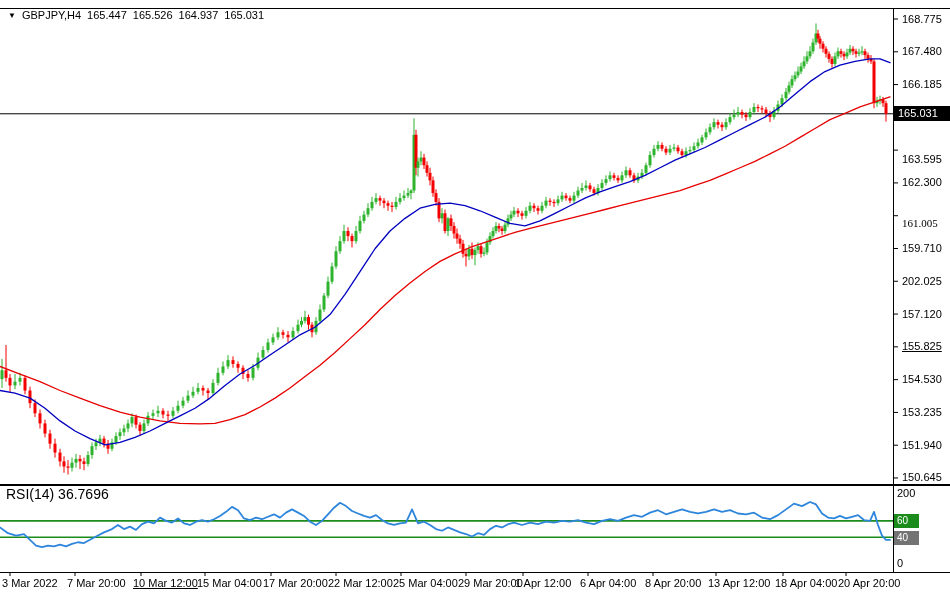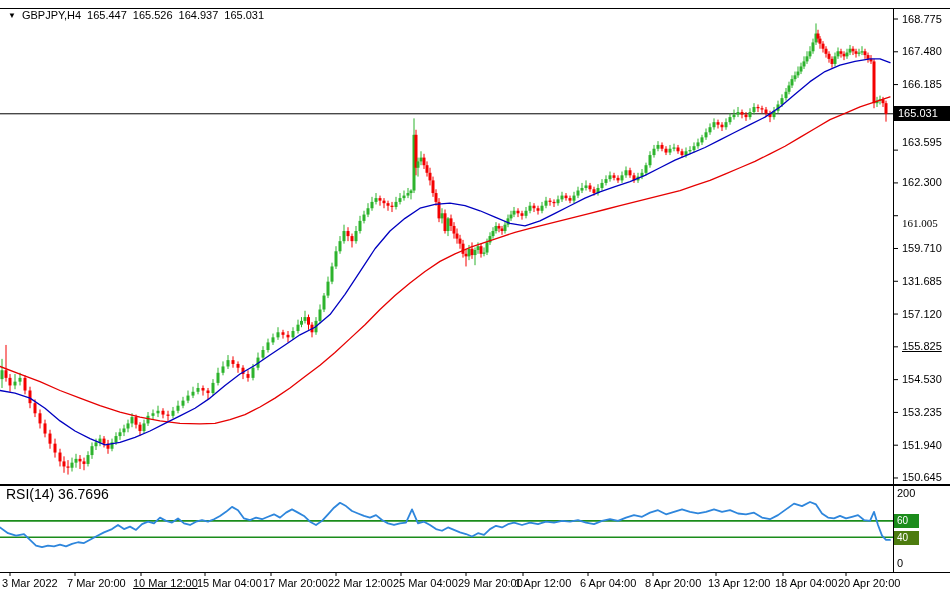--- a/index.html
+++ b/index.html
@@ -537,25 +537,25 @@
     <span class="seg">165.526</span>
     <span class="seg">164.937</span>
     <span class="seg">165.031</span>
   </div>
 
   <div id="price-labels">
       <div class="plabel" style="top: 12.5px;">168.775</div>
       <div class="plabel" style="top: 45.2842px;">167.480</div>
       <div class="plabel" style="top: 78.0684px;">166.185</div>
       <div class="plabel" style="top: 110.853px;">164.890</div>
-      <div class="plabel" style="top: 136px;">163.595</div>
+      <div class="plabel" style="top: 153px;">163.595</div>
       <div class="plabel" style="top: 176.421px;">162.300</div>
       <div class="plabel" style="top: 217px; font-family: Liberation Serif, serif;">161.005</div>
       <div class="plabel" style="top: 241.99px;">159.710</div>
-      <div class="plabel" style="top: 274.774px;">131.685</div>
+      <div class="plabel" style="top: 274.774px;">202.025</div>
       <div class="plabel" style="top: 307.558px;">157.120</div>
       <div class="plabel" style="top: 340.342px; text-decoration: underline;">155.825</div>
       <div class="plabel" style="top: 373.126px;">154.530</div>
       <div class="plabel" style="top: 405.911px;">153.235</div>
       <div class="plabel" style="top: 438.695px;">151.940</div>
       <div class="plabel" style="top: 471.479px;">150.645</div>
     </div>
   <div id="time-labels">
       <div class="tlabel" style="left: 2px;">3 Mar 2022</div>
       <div class="tlabel" style="left: 67px;">7 Mar 20:00</div>
@@ -572,14 +572,14 @@
       <div class="tlabel" style="left: 775px;">18 Apr 04:00</div>
       <div class="tlabel" style="left: 838px;">20 Apr 20:00</div>
     </div>
 
   <div id="price-tag" style="background: rgb(0, 0, 0);">165.031</div>
 
   <div id="rsi-label">RSI(14) 36.7696</div>
   <div id="rsi-100" class="rsi-scale">200</div>
   <div id="rsi-0" class="rsi-scale">0</div>
   <div id="rsi-tag-60" class="rsi-tag" style="background: rgb(27, 140, 27);">60</div>
-  <div id="rsi-tag-40" class="rsi-tag" style="background: #4d7c0f;">40</div>
+  <div id="rsi-tag-40" class="rsi-tag" style="background: #737373;">40</div>
 </div>
 
 </body></html>

